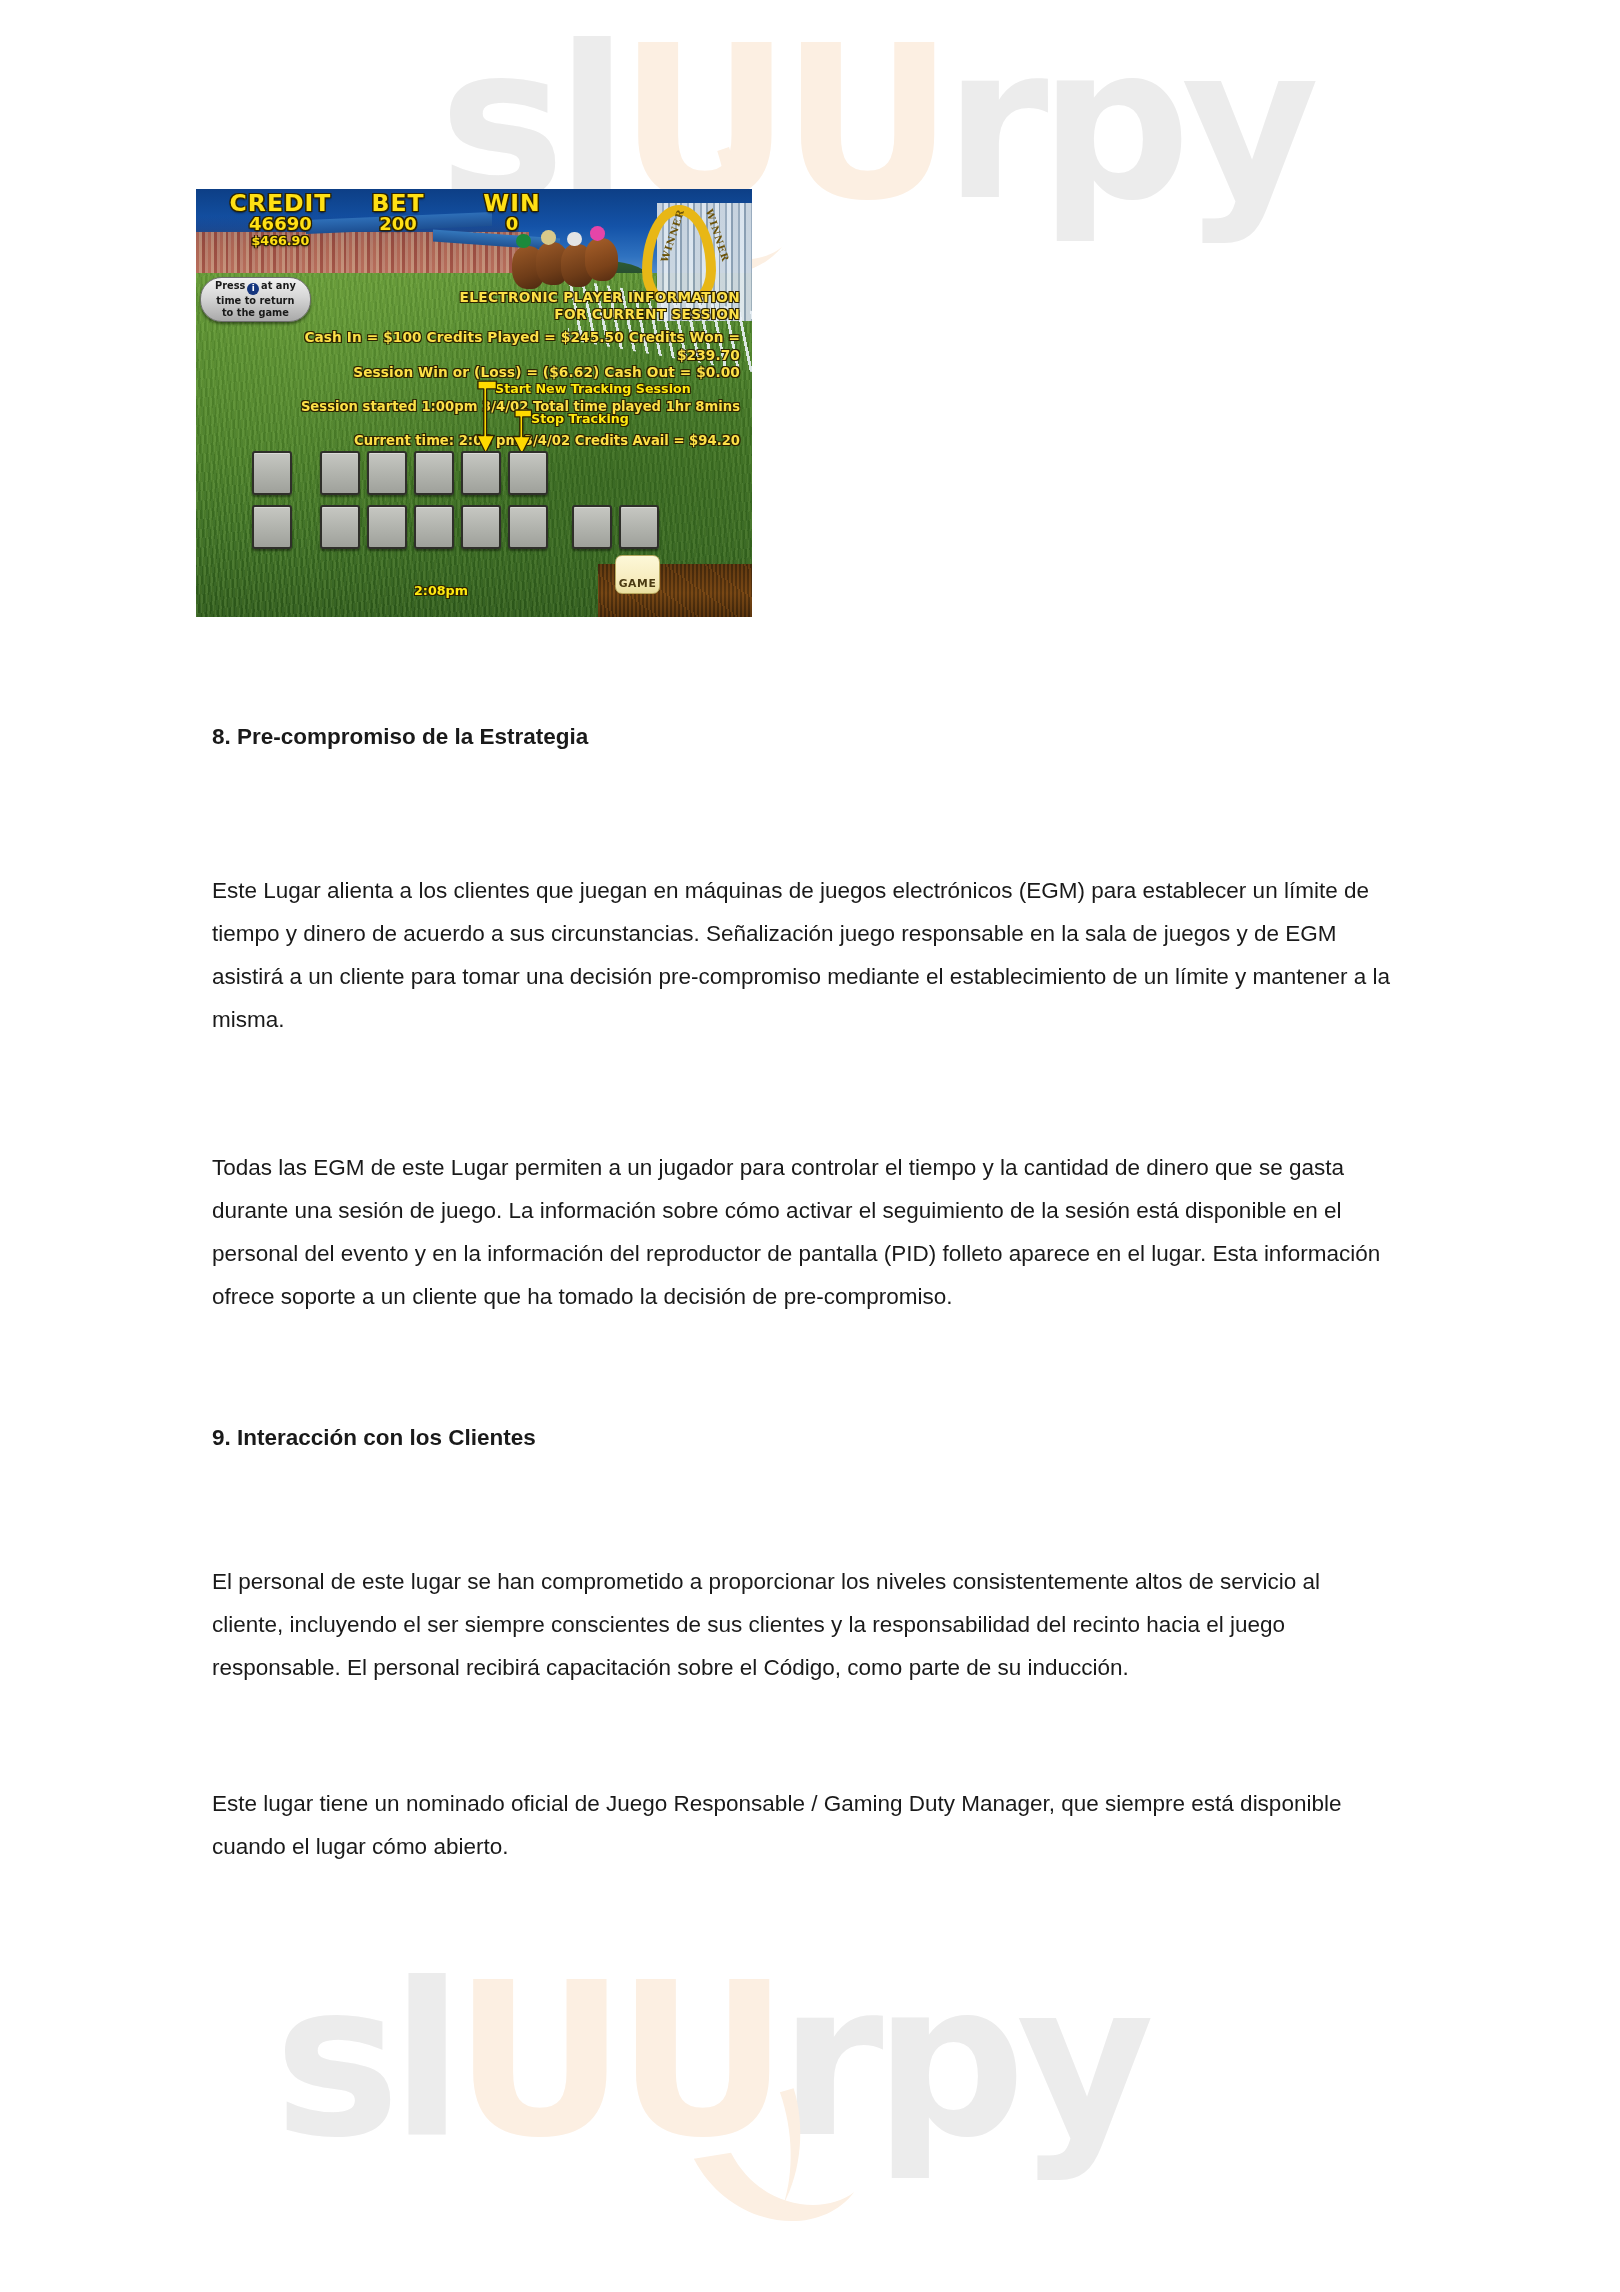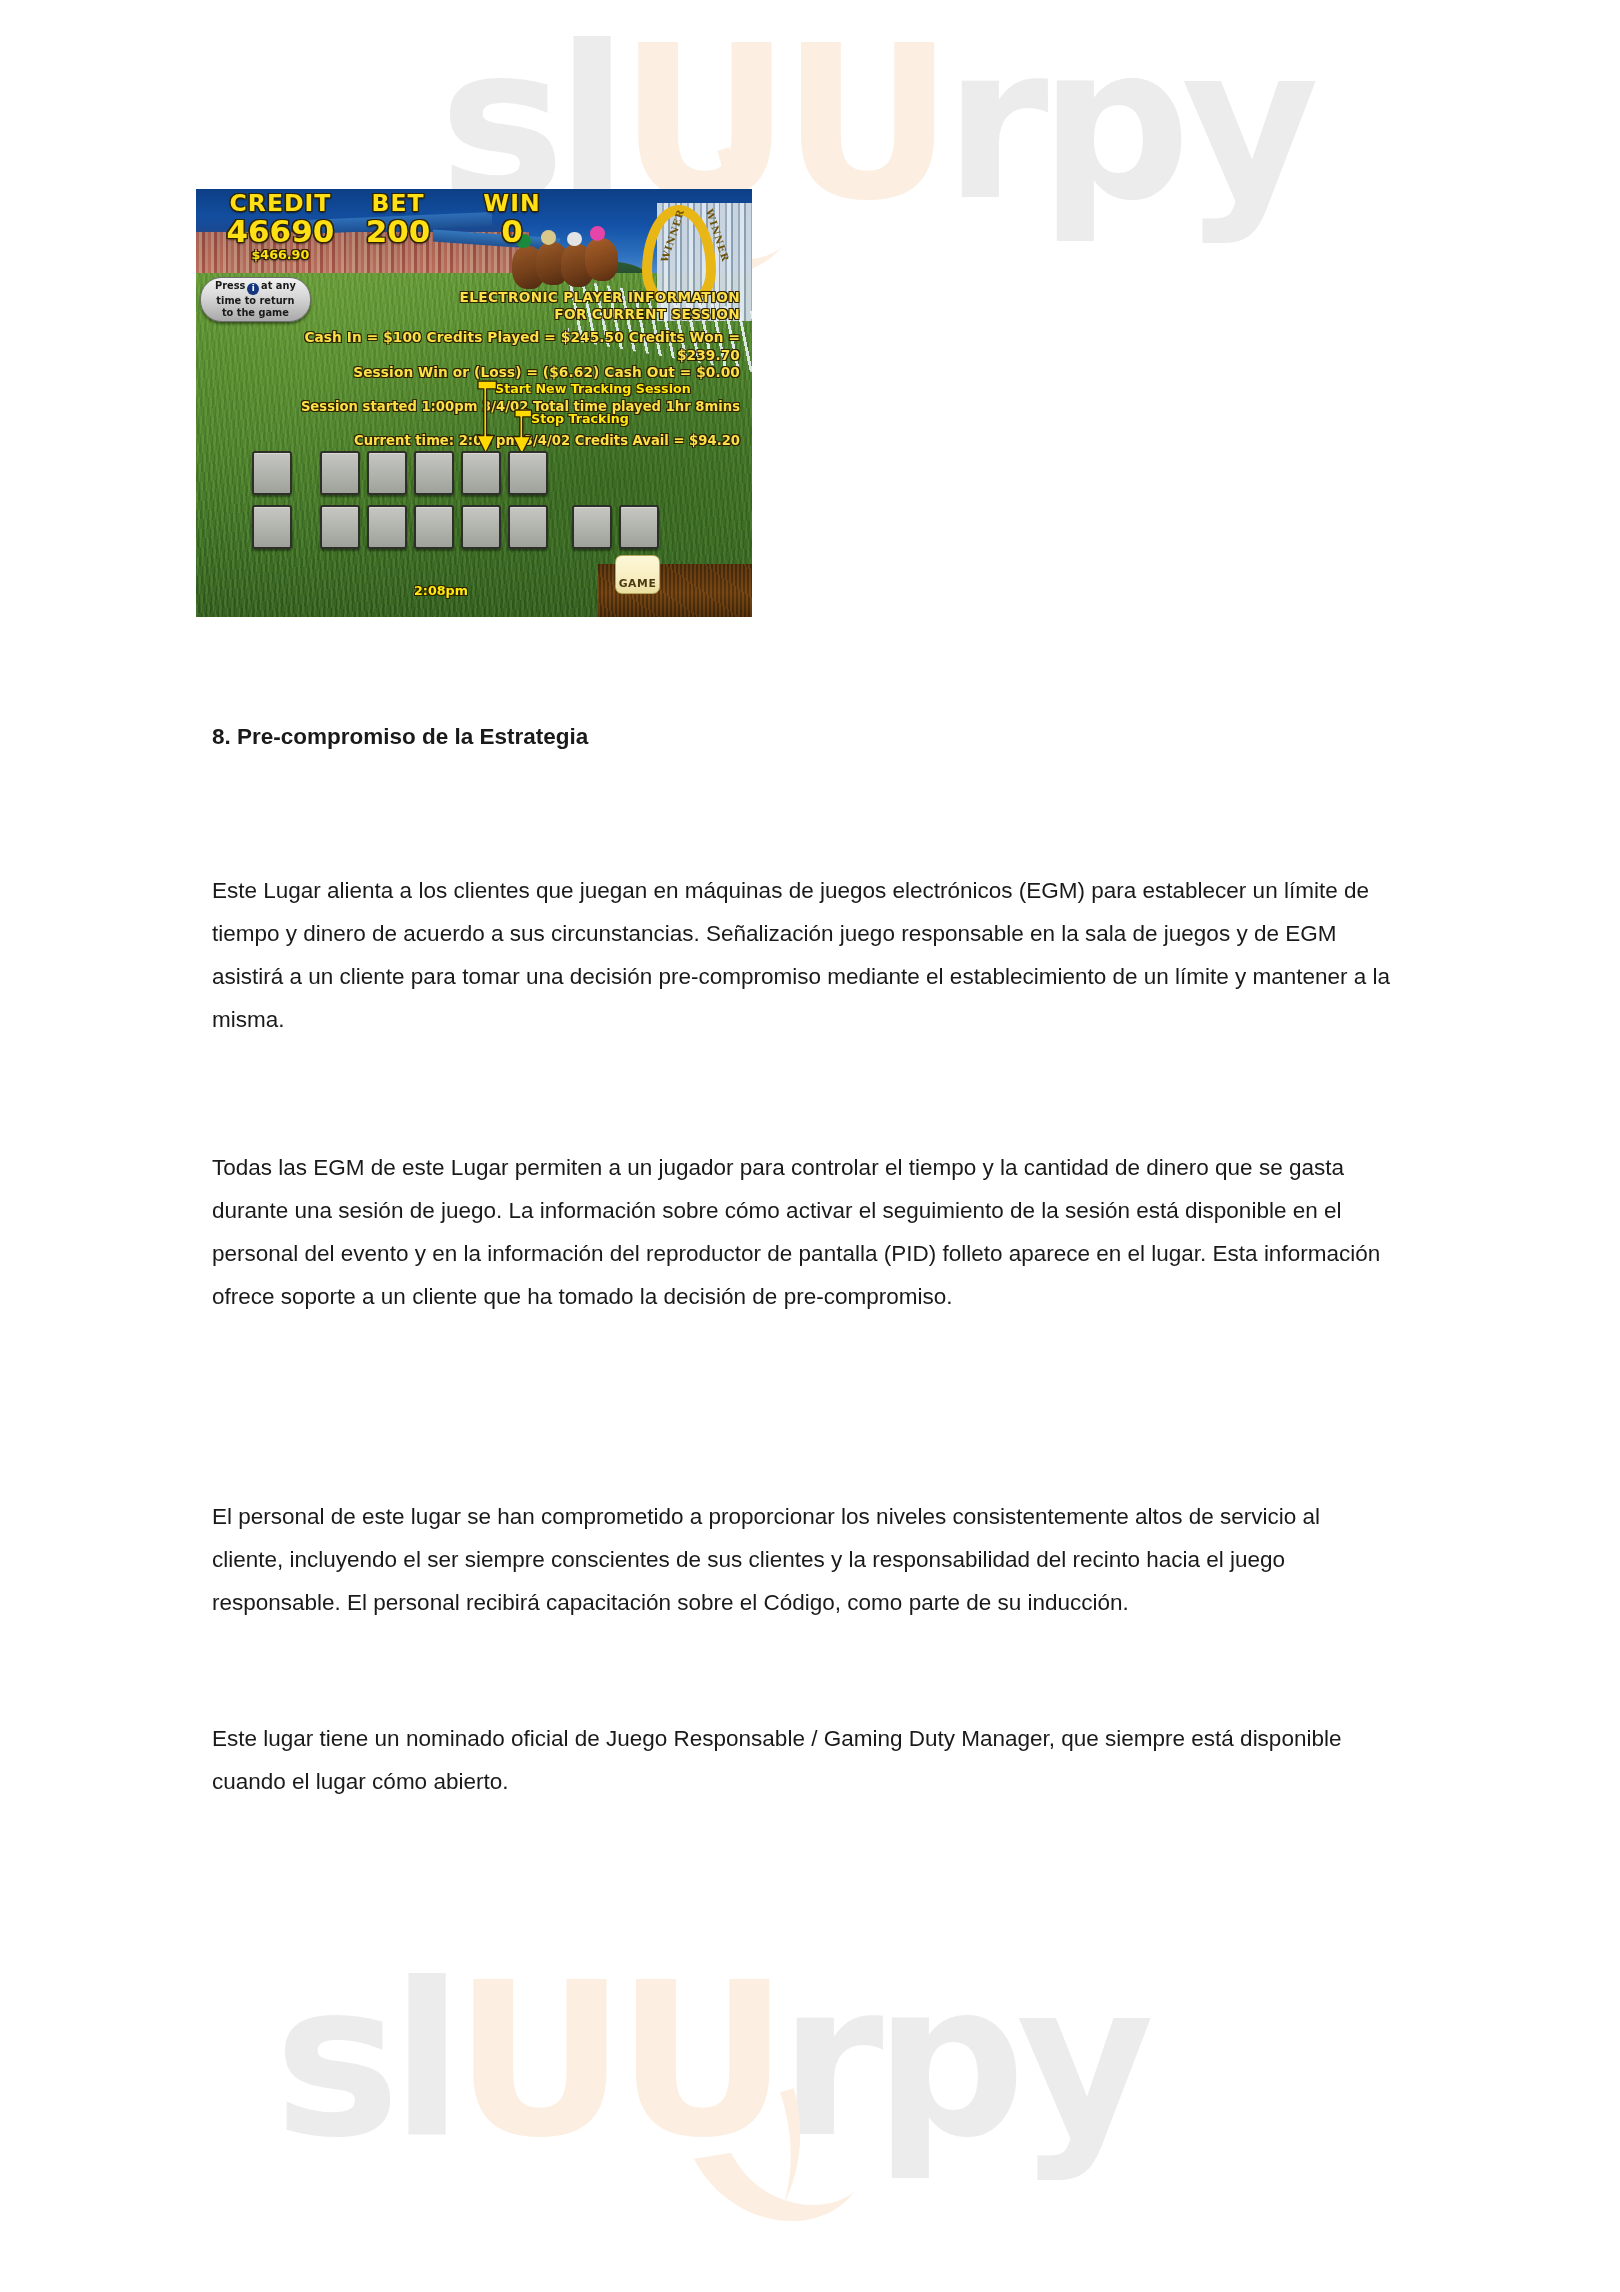--- a/index.html
+++ b/index.html
@@ -251,21 +251,21 @@
     font-family: "DejaVu Sans", sans-serif;
     font-weight: 700;
     text-align: center;
     text-shadow:
       -1.4px -1.4px 0 #2d2300, 1.4px -1.4px 0 #2d2300,
       -1.4px  1.4px 0 #2d2300, 1.4px  1.4px 0 #2d2300,
       0 2px 2px rgba(0,0,0,.6);
     line-height: 1.04;
   }
   .gs-meter .lbl { font-size: 23.5px; letter-spacing: 1px; display:block; }
-  .gs-meter .val { font-size: 31px; display:block; }
+  .gs-meter .val { font-size: 18px; display:block; }
   .gs-meter .sub { font-size: 12.7px; display:block; }
   .gs-meter-credit { left: 5.9px; width: 157px; }
   .gs-meter-bet    { left: 143px; width: 118px; }
   .gs-meter-win    { left: 257px; width: 118px; }
 
   .gs-center-text {
     position: absolute;
     left: 54px;
     top: 100px;
     width: 490px;
@@ -493,20 +493,21 @@
 
   <h2 class="heading">8. Pre-compromiso de la Estrategia</h2>
   <div class="sp-h-after"></div>
 
   <p class="para">Este Lugar alienta a los clientes que juegan en máquinas de juegos electrónicos (EGM) para establecer un límite de tiempo y dinero de acuerdo a sus circunstancias. Señalización juego responsable en la sala de juegos y de EGM asistirá a un cliente para tomar una decisión pre-compromiso mediante el establecimiento de un límite y mantener a la misma.</p>
   <div class="sp-p-after"></div>
 
   <p class="para">Todas las EGM de este Lugar permiten a un jugador para controlar el tiempo y la cantidad de dinero que se gasta durante una sesión de juego. La información sobre cómo activar el seguimiento de la sesión está disponible en el personal del evento y en la información del reproductor de pantalla (PID) folleto aparece en el lugar. Esta información ofrece soporte a un cliente que ha tomado la decisión de pre-compromiso.</p>
   <div class="sp-p-after-2"></div>
 
+  <h2 class="heading">9. Interacción con los Clientes</h2>
   <div class="sp-h9-after"></div>
 
   <p class="para">El personal de este lugar se han comprometido a proporcionar los niveles consistentemente altos de servicio al cliente, incluyendo el ser siempre conscientes de sus clientes y la responsabilidad del recinto hacia el juego responsable. El personal recibirá capacitación sobre el Código, como parte de su inducción.</p>
   <div class="sp-last"></div>
 
   <p class="para">Este lugar tiene un nominado oficial de Juego Responsable / Gaming Duty Manager, que siempre está disponible cuando el lugar cómo abierto.</p>
 </div>
 
 <div class="watermark wm-bottom">
   <span class="wm-grey">sl</span><span class="wm-peach">UU</span><span class="wm-grey">rpy</span>

